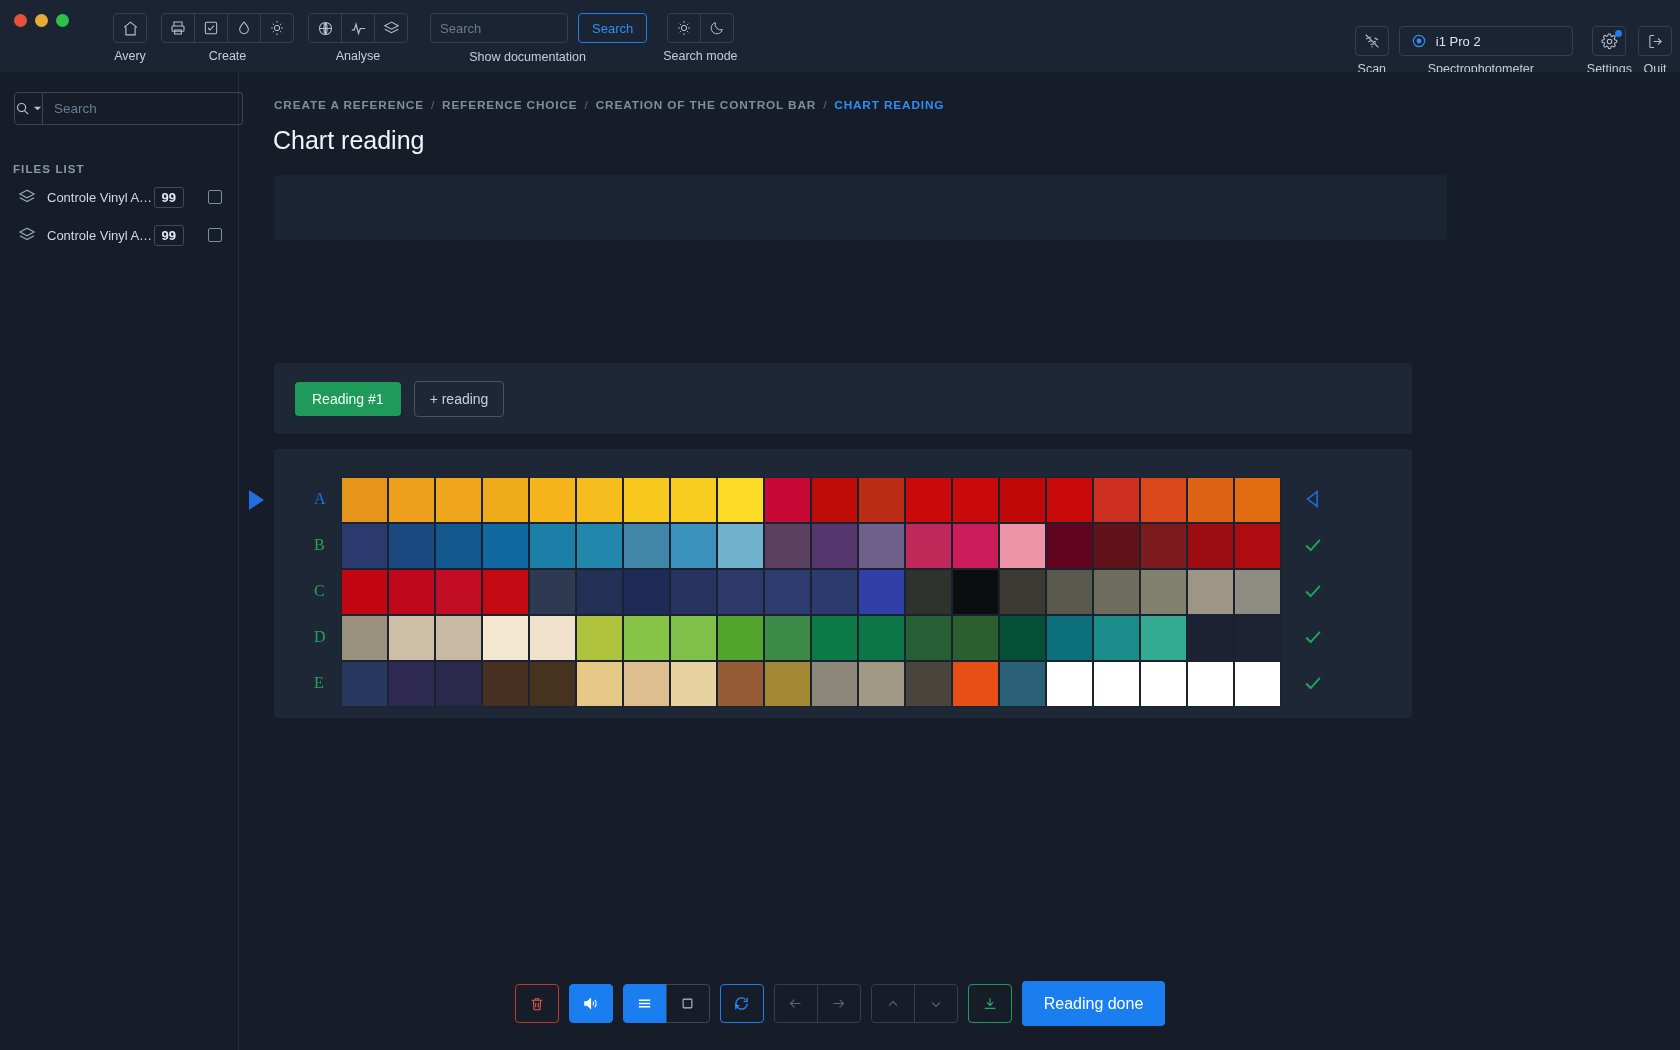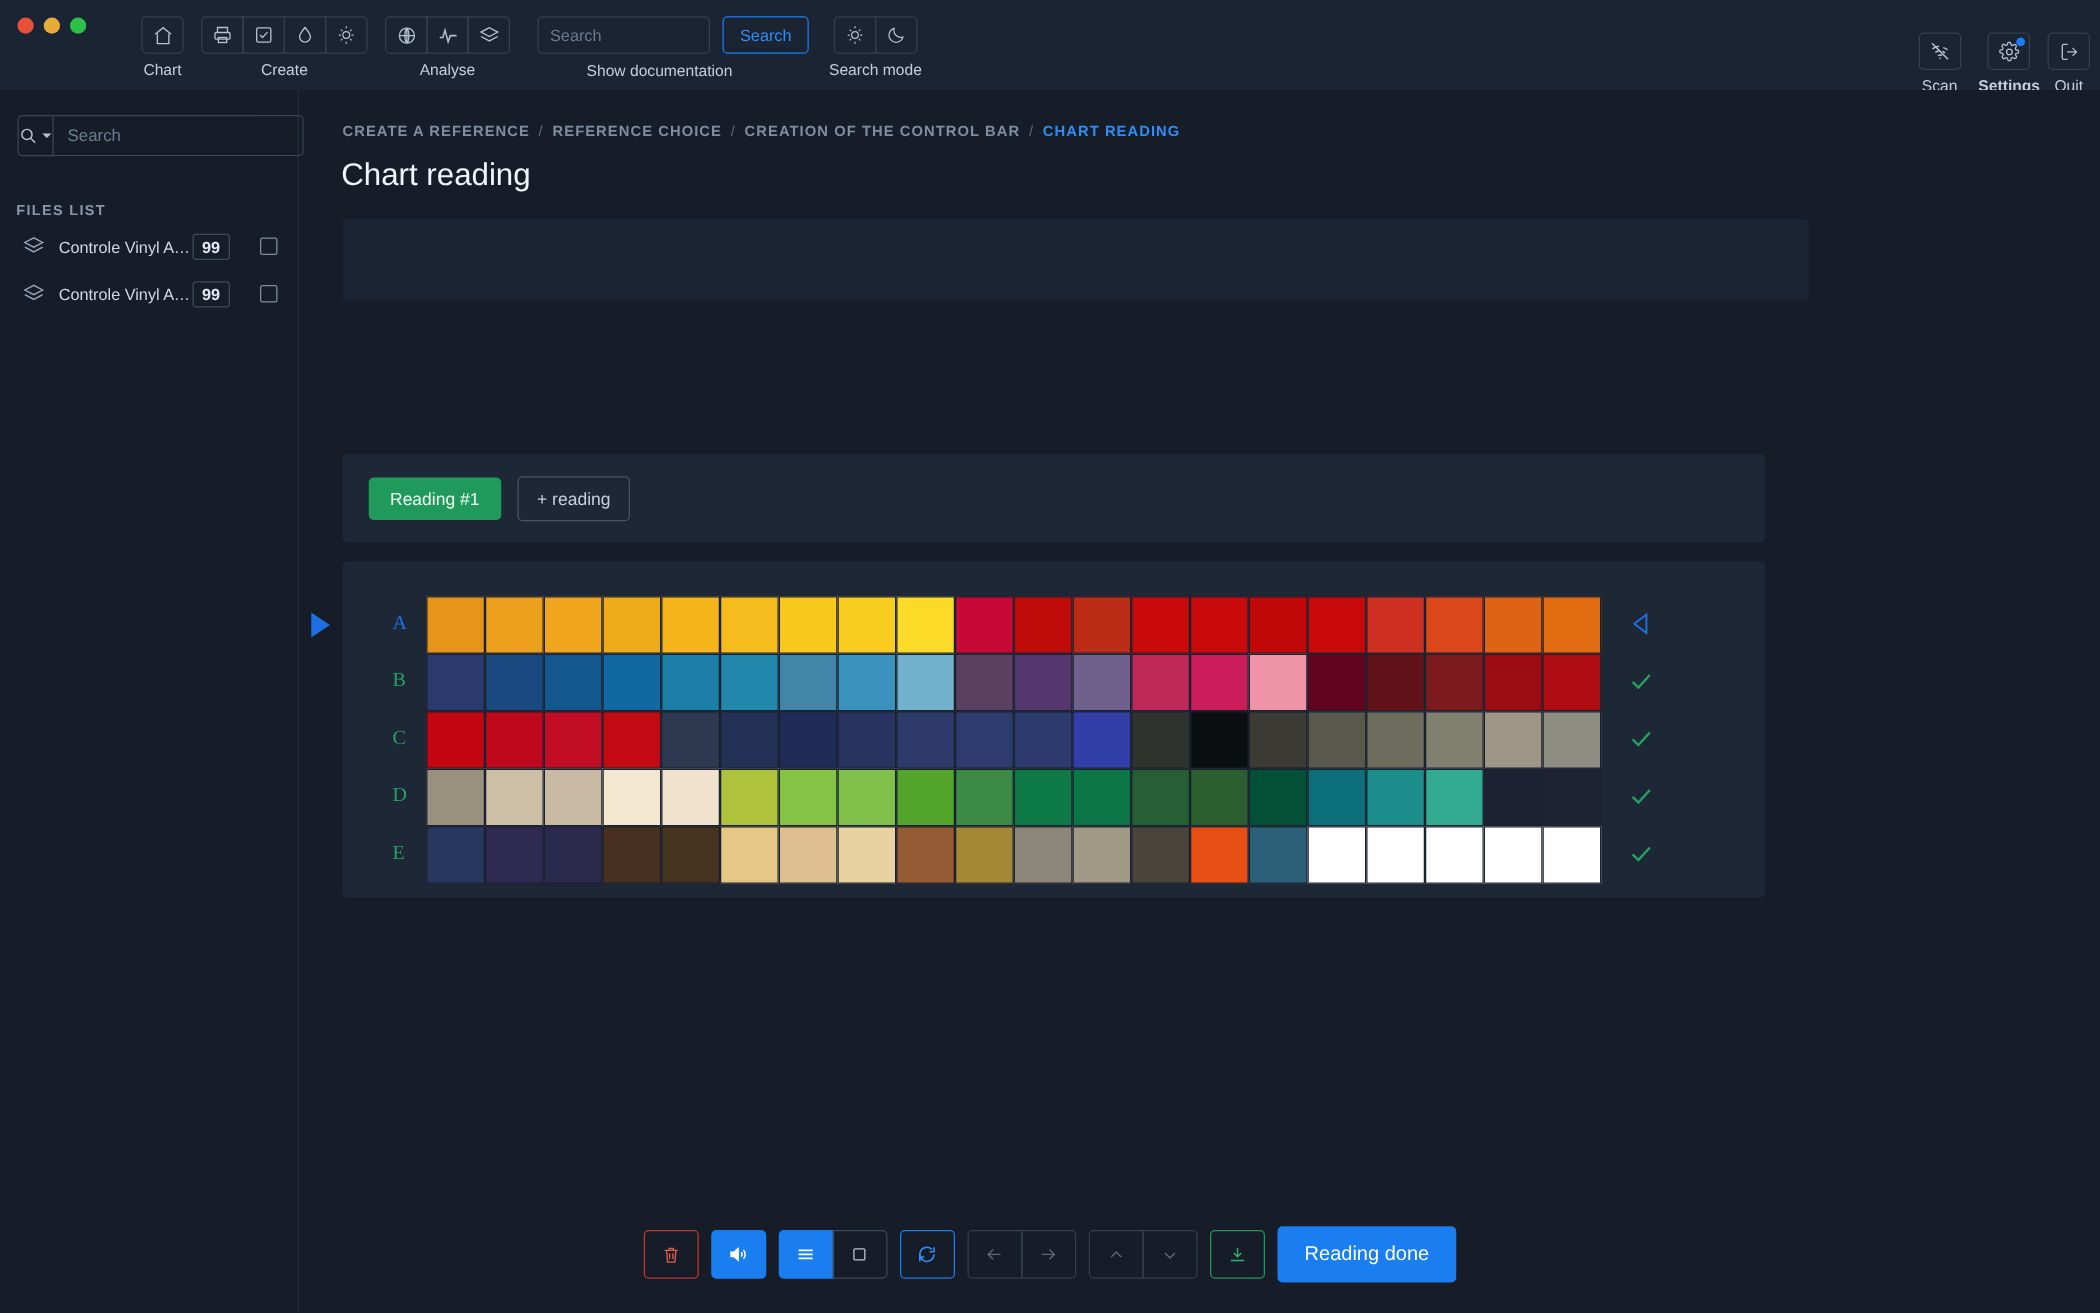--- a/index.html
+++ b/index.html
@@ -78,21 +78,21 @@
   #spectro-select {
     width: 174px; height: 30px; margin-left: 10px;
     border: 1px solid #33414f; border-radius: 4px;
     display: flex; align-items: center; gap: 9px; padding: 0 11px;
     color: #dbe3ec; font-size: 13px;
   }
   .settings-dot {
     position: absolute; right: 3px; top: 3px;
     width: 7px; height: 7px; border-radius: 50%; background: #1a7ef0;
   }
-  .g-settings { margin-left: 14px; font-weight: bold; }
+  .g-settings { margin-left: 14px; }
   .g-quit { margin-left: 6px; }
   .g-quit .glabel, .g-settings .glabel { font-size: 12.5px; }
 
   
   #sidebar {
     position: absolute; left: 0; top: 72px; width: 239px; height: 978px;
     background: #161d29;
     border-right: 1px solid #222c3b;
   }
   .side-search { display: flex; margin: 20px 16px 0 14px; }
@@ -248,21 +248,21 @@
     <div class="btns">
       <div class="tbtn solo">
         <span>
           <svg width="17" height="17" viewBox="0 0 24 24" fill="none" stroke="currentColor" stroke-width="1.6">
             <path d="M3 10.5 12 3l9 7.5"></path>
               <path d="M5.5 9.5V21h13V9.5"></path>
           </svg>
         </span>
       </div>
     </div>
-    <div class="glabel">Chart</div>
+    <div class="glabel">Avery</div>
   </div>
 
   <div class="tgroup g-create">
     <div class="btns">
       <div class="tbtn">
         <span>
           <svg width="16" height="16" viewBox="0 0 24 24" fill="none" stroke="currentColor" stroke-width="1.6">
             <path d="M6 9V3h12v6"></path>
               <rect x="3" y="9" width="18" height="8" rx="1.5"></rect>
               <rect x="7" y="15" width="10" height="6"></rect>
@@ -365,20 +365,32 @@
               <path d="M9.8 16.6c.7-.4 1.4-.6 2.2-.6s1.6.2 2.2.6"></path>
               <circle cx="12" cy="19.5" r="0.9" fill="currentColor" stroke="none"></circle>
               <path d="M3.5 3.5 20.5 20.5" stroke-width="1.7"></path>
             </svg>
           </span>
         </div>
       </div>
       <div class="glabel">Scan</div>
     </div>
 
+    <div class="tgroup">
+      <div id="spectro-select">
+        <span>
+          <svg width="16" height="16" viewBox="0 0 24 24" fill="none" stroke="#2f8ef5" stroke-width="1.8">
+            <circle cx="12" cy="12" r="8.5"></circle>
+              <circle cx="12" cy="12" r="3.6" fill="#2f8ef5" stroke="none"></circle>
+          </svg>
+        </span>
+        <span>i1 Pro 2</span>
+      </div>
+      <div class="glabel">Spectrophotometer</div>
+    </div>
 
     <div class="tgroup g-settings">
       <div class="btns">
         <div class="tbtn solo">
           <span>
             <svg width="17" height="17" viewBox="0 0 24 24" fill="none" stroke="currentColor" stroke-width="1.5">
               <circle cx="12" cy="12" r="3.2"></circle>
               <path d="M19.1 14.4a1.6 1.6 0 0 0 .3 1.8l.1.1a1.9 1.9 0 1 1-2.7 2.7l-.1-.1a1.6 1.6 0 0 0-1.8-.3 1.6 1.6 0 0 0-1 1.5v.2a1.9 1.9 0 1 1-3.8 0v-.1a1.6 1.6 0 0 0-1-1.5 1.6 1.6 0 0 0-1.8.3l-.1.1a1.9 1.9 0 1 1-2.7-2.7l.1-.1a1.6 1.6 0 0 0 .3-1.8 1.6 1.6 0 0 0-1.5-1H3a1.9 1.9 0 1 1 0-3.8h.1a1.6 1.6 0 0 0 1.5-1 1.6 1.6 0 0 0-.3-1.8l-.1-.1a1.9 1.9 0 1 1 2.7-2.7l.1.1a1.6 1.6 0 0 0 1.8.3h.1a1.6 1.6 0 0 0 1-1.5V3a1.9 1.9 0 1 1 3.8 0v.1a1.6 1.6 0 0 0 1 1.5 1.6 1.6 0 0 0 1.8-.3l.1-.1a1.9 1.9 0 1 1 2.7 2.7l-.1.1a1.6 1.6 0 0 0-.3 1.8v.1a1.6 1.6 0 0 0 1.5 1h.2a1.9 1.9 0 1 1 0 3.8h-.1a1.6 1.6 0 0 0-1.5 1z"></path>
             </svg>
           </span>

